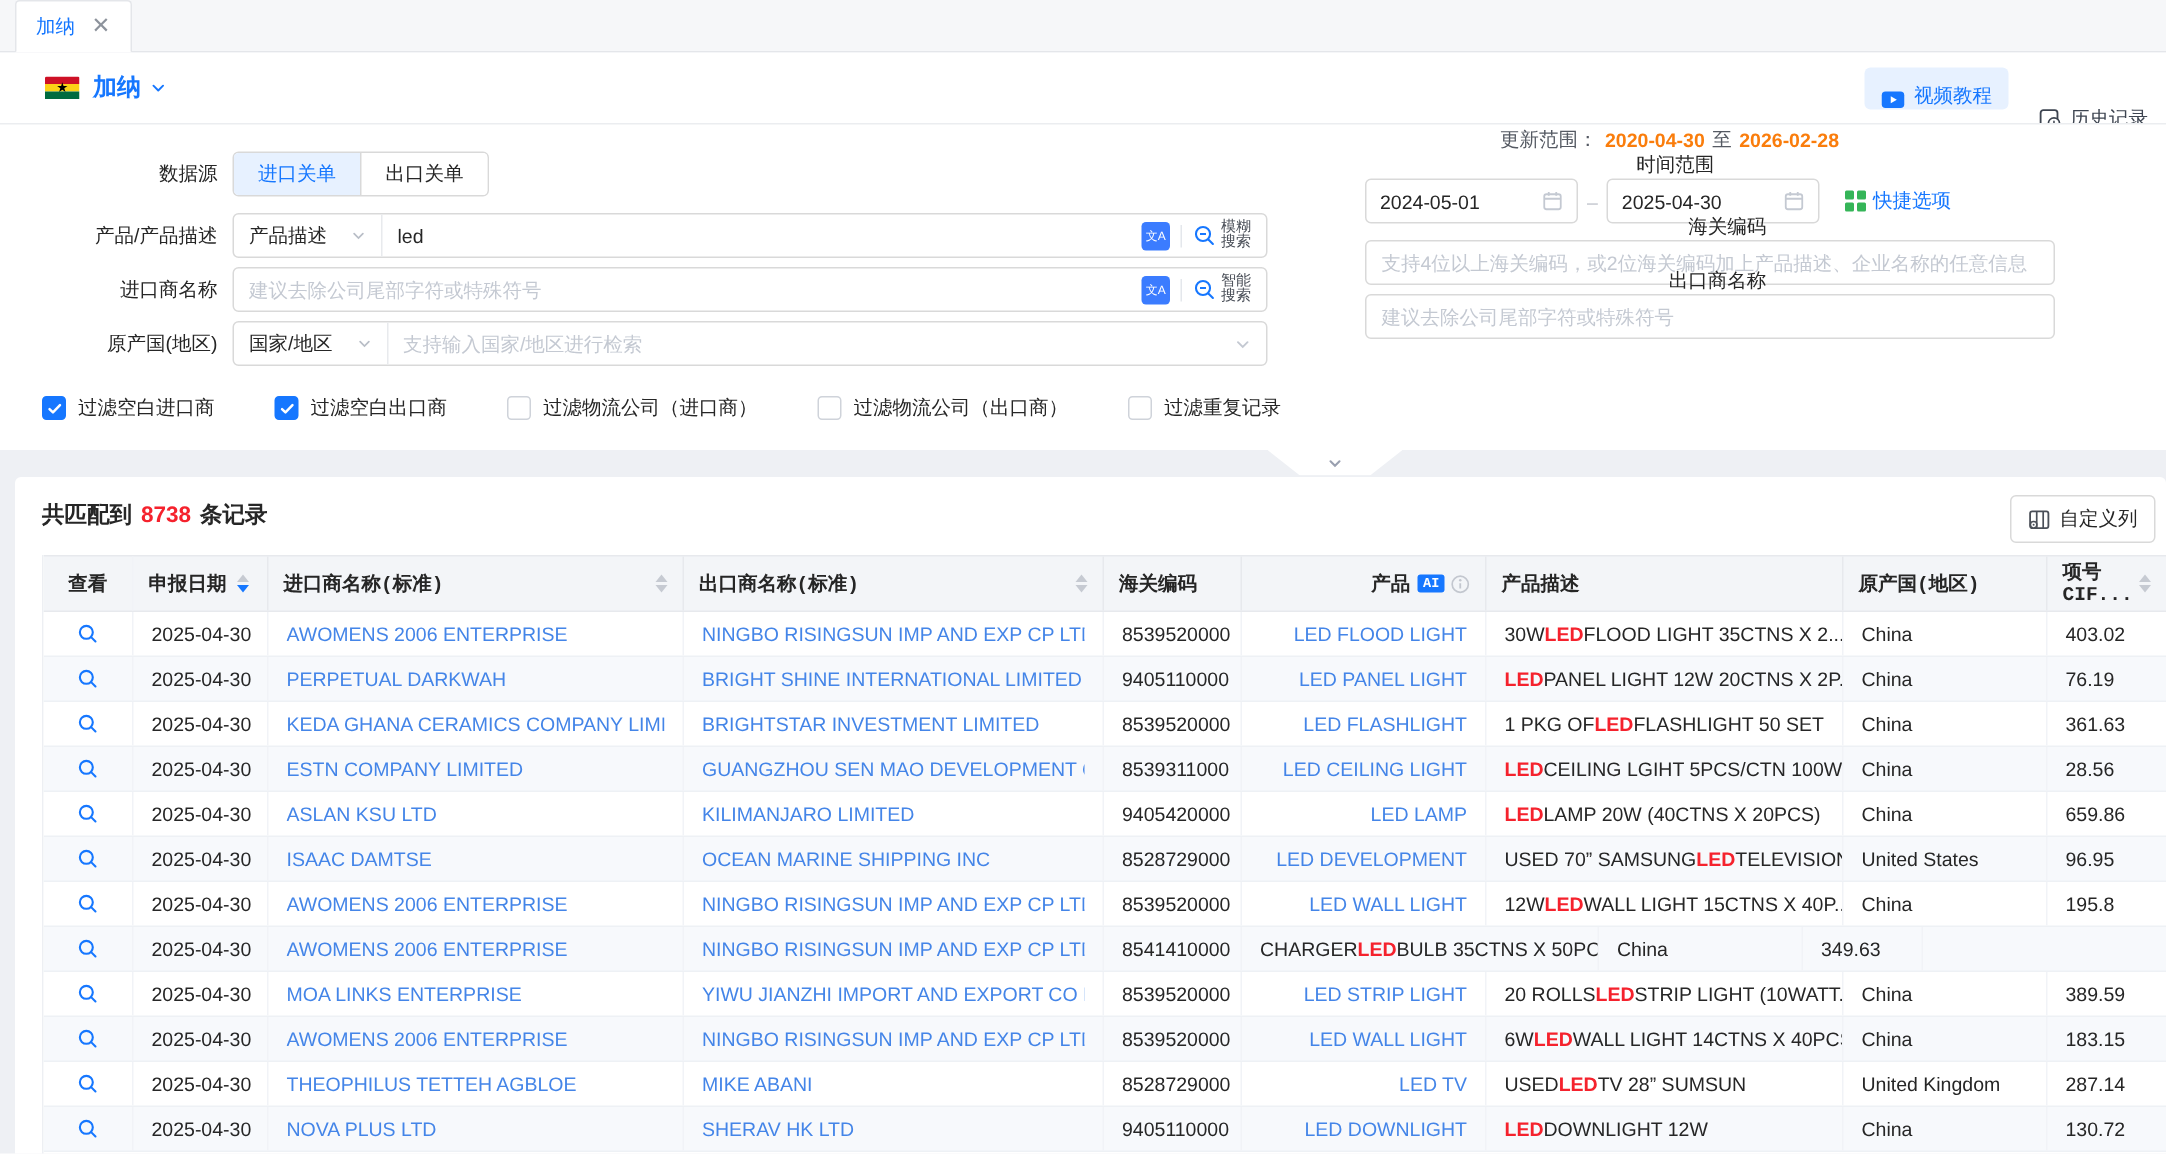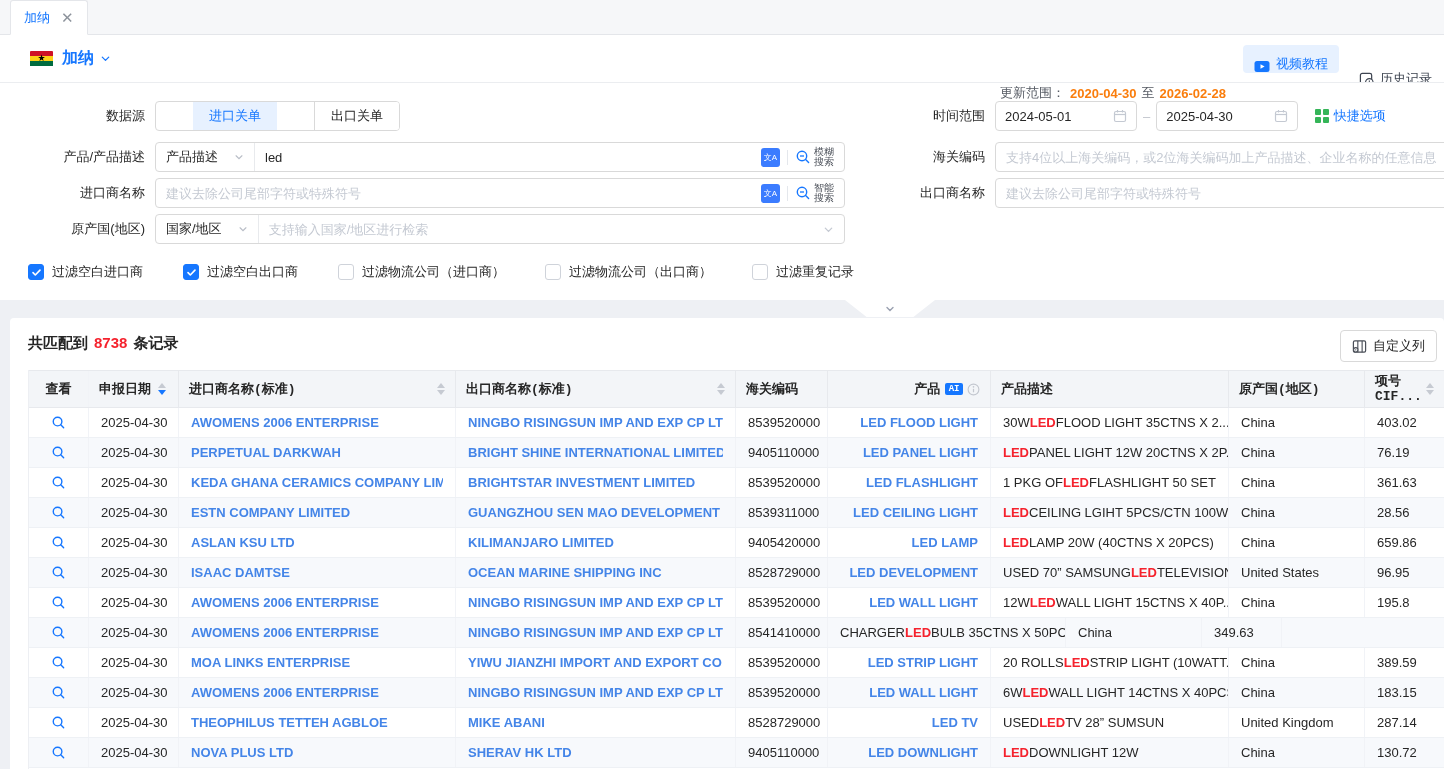--- a/index.html
+++ b/index.html
@@ -29,24 +29,24 @@
   .chev{margin-left:6px;display:inline-flex;}
   .hd-spacer{flex:1;}
   .btn-video{height:28px;display:flex;align-items:flex-end;gap:6px;background:#e7f1ff;color:var(--accent);
     border-radius:4px;padding:0 11px;cursor:pointer;}
   .btn-history{height:28px;display:flex;align-items:center;gap:6px;color:#3d4450;margin-left:20px;margin-right:4px;cursor:pointer;margin-top:41px;}
   
   .filtercard{position:absolute;top:82px;left:0;width:100%;height:218px;background:#fff;border-top:1px solid #ebedf0;}
   .frow{position:absolute;left:0;display:flex;align-items:center;height:30px;}
   .flabel{width:145px;text-align:right;flex:none;color:var(--txt);}
   .fctrl{margin-left:10px;display:flex;align-items:center;}
-  .frow-r{position:absolute;left:900px;display:flex;align-items:center;height:30px;}
+  .frow-r{position:absolute;left:900px;display:flex;align-items:center;height:30px;flex-direction:column;}
   .flabel-r{width:85px;text-align:right;flex:none;color:var(--txt);}
   .seg{display:flex;border:1px solid var(--bd);border-radius:4px;overflow:hidden;height:30px;background:#fff;}
-  .seg-item{padding:0 16px;display:flex;align-items:center;color:var(--txt);cursor:pointer;background:#fff;margin-left:37px;}
+  .seg-item{padding:0 16px;display:flex;align-items:center;color:var(--txt);cursor:pointer;background:#fff;}
   .seg-item + .seg-item{border-left:1px solid var(--bd);}
   .seg-item.active{background:#e7f1ff;color:var(--accent);}
   .igroup{display:flex;align-items:center;border:1px solid var(--bd);border-radius:4px;height:30px;width:690px;background:#fff;}
   .iselect{display:flex;align-items:center;gap:16px;padding:0 10px;height:100%;border-right:1px solid #e8eaed;color:var(--txt);flex:none;cursor:pointer;}
   .itext{flex:1;border:none;outline:none;padding:0 10px;font-size:13px;color:var(--txt);background:transparent;min-width:0;font-family:inherit;}
   .itext::placeholder{color:var(--ph);}
   .trans-ic{width:19px;height:19px;background:#3b7cff;border-radius:3px;color:#fff;font-size:8px;display:flex;
     align-items:center;justify-content:center;flex:none;cursor:pointer;letter-spacing:0;}
   .vdiv{width:1px;height:15px;background:#e4e7ec;margin:0 7px;flex:none;}
   .srch-btn{display:flex;align-items:center;gap:3px;margin-right:8px;cursor:pointer;flex:none;}
@@ -79,21 +79,21 @@
   .tablewrap{position:absolute;left:18px;top:52px;right:0;bottom:0;overflow:hidden;border-left:1px solid #edeff3;}
   .thead{display:flex;height:38px;background:#f3f5f8;border-top:1px solid #e7e9ed;border-bottom:1px solid #e7e9ed;}
   .th{display:flex;align-items:center;padding:0 10px;font-weight:bold;color:var(--txt);border-right:1px solid #e7e9ed;flex:none;font-family:Liberation Mono, monospace;}
   .th-label{white-space:pre-line;line-height:15px;}
   .tr{display:flex;height:30px;border-bottom:1px solid #eef1f5;background:#fff;}
   .tr.alt{background:#f7f9fc;}
   .td{display:flex;align-items:center;padding:0 12px;flex:none;white-space:nowrap;overflow:hidden;border-right:1px solid #f1f3f7;color:var(--txt);}
   .td.center{justify-content:center;padding:0;}
   .c0{width:60px;} .c1{width:90px;} .c2{width:277px;} .c3{width:280px;} .c4{width:92px;}
   .c5{width:163px;justify-content:flex-end;} .c6{width:238px;} .c7{width:136px;} .c8{width:80px;}
-  .link{color:var(--link);cursor:pointer;overflow:hidden;text-overflow:clip;white-space:nowrap;font-weight:bold;}
+  .link{color:var(--link);cursor:pointer;overflow:hidden;text-overflow:clip;white-space:nowrap;}
   .hl{color:var(--red);font-weight:bold;}
   .view-btn{display:inline-flex;cursor:pointer;}
   .carets{display:inline-flex;flex-direction:column;gap:2px;margin-left:7px;cursor:pointer;}
   .carets.right{margin-left:auto;}
   .caret{width:0;height:0;border-left:4px solid transparent;border-right:4px solid transparent;}
   .caret.up{border-bottom:5px solid #c6cad2;}
   .caret.down{border-top:5px solid #c6cad2;}
   .caret.down.on{border-top-color:var(--accent);}
   .ai-badge{background:var(--accent);color:#fff;font-size:9px;font-weight:bold;border-radius:2px;padding:1.5px 3.5px;margin-left:5px;line-height:1;}
   .info-ic{display:inline-flex;margin-left:4px;cursor:pointer;}

